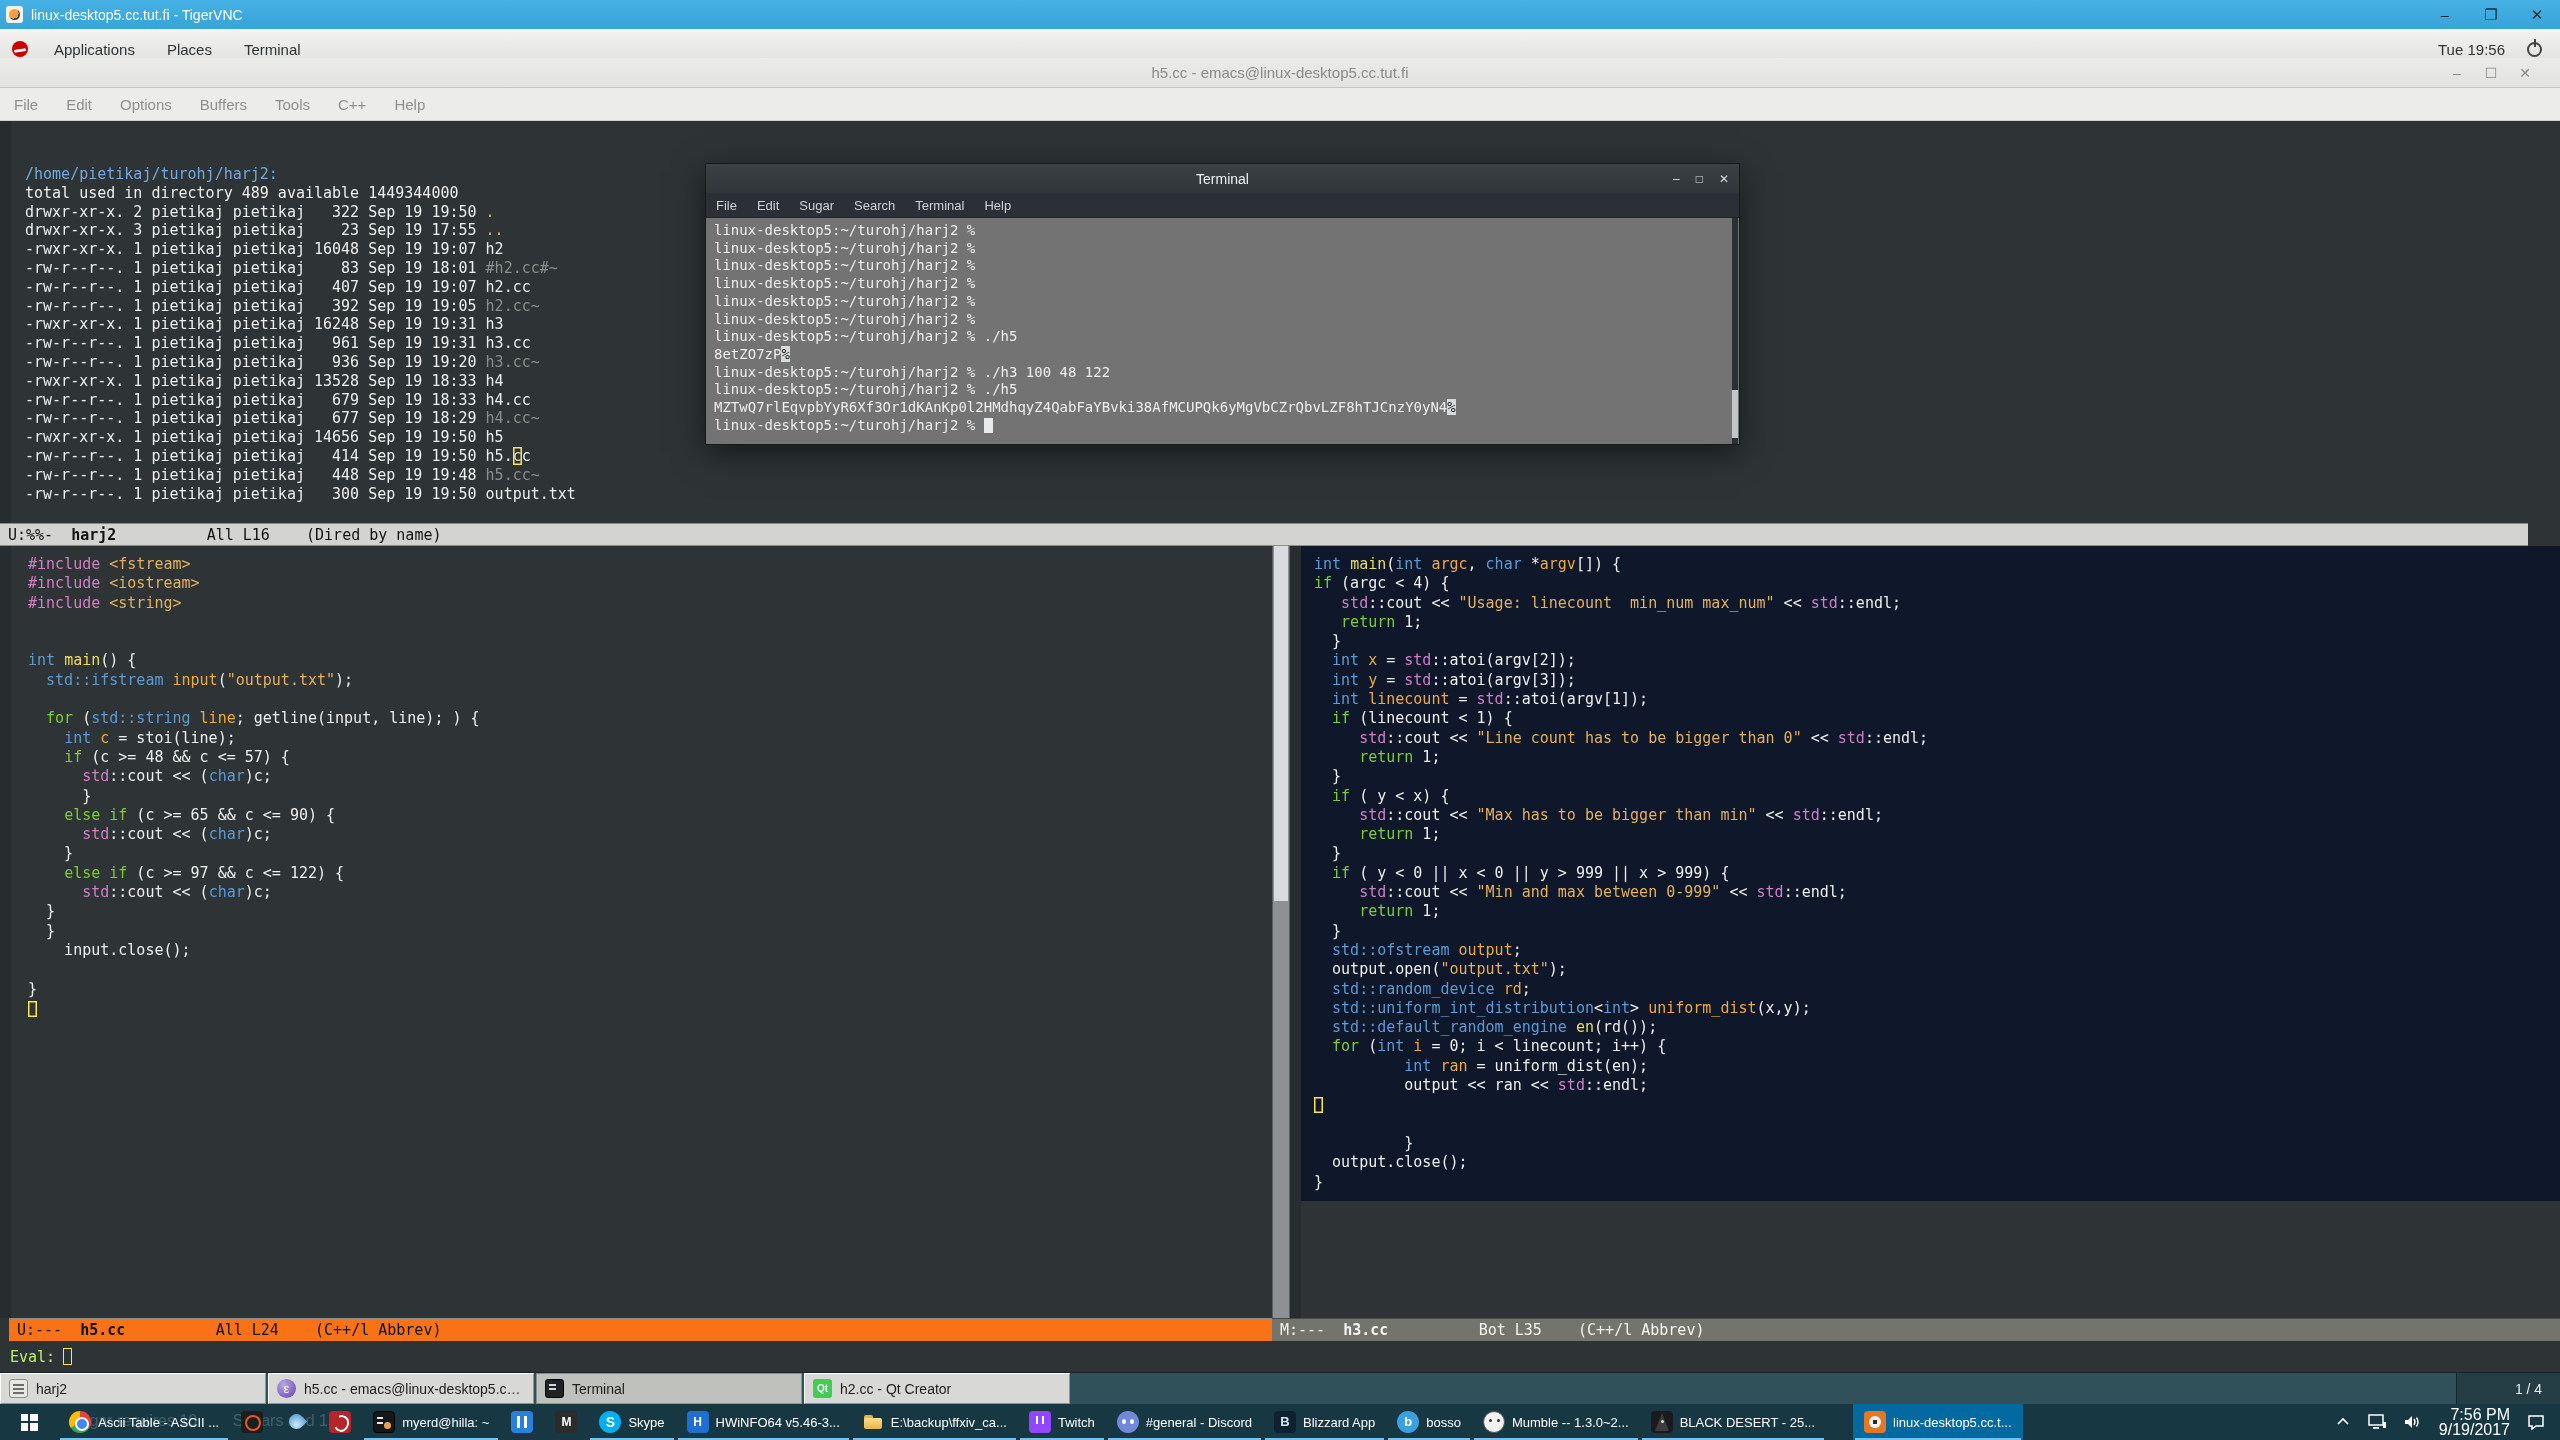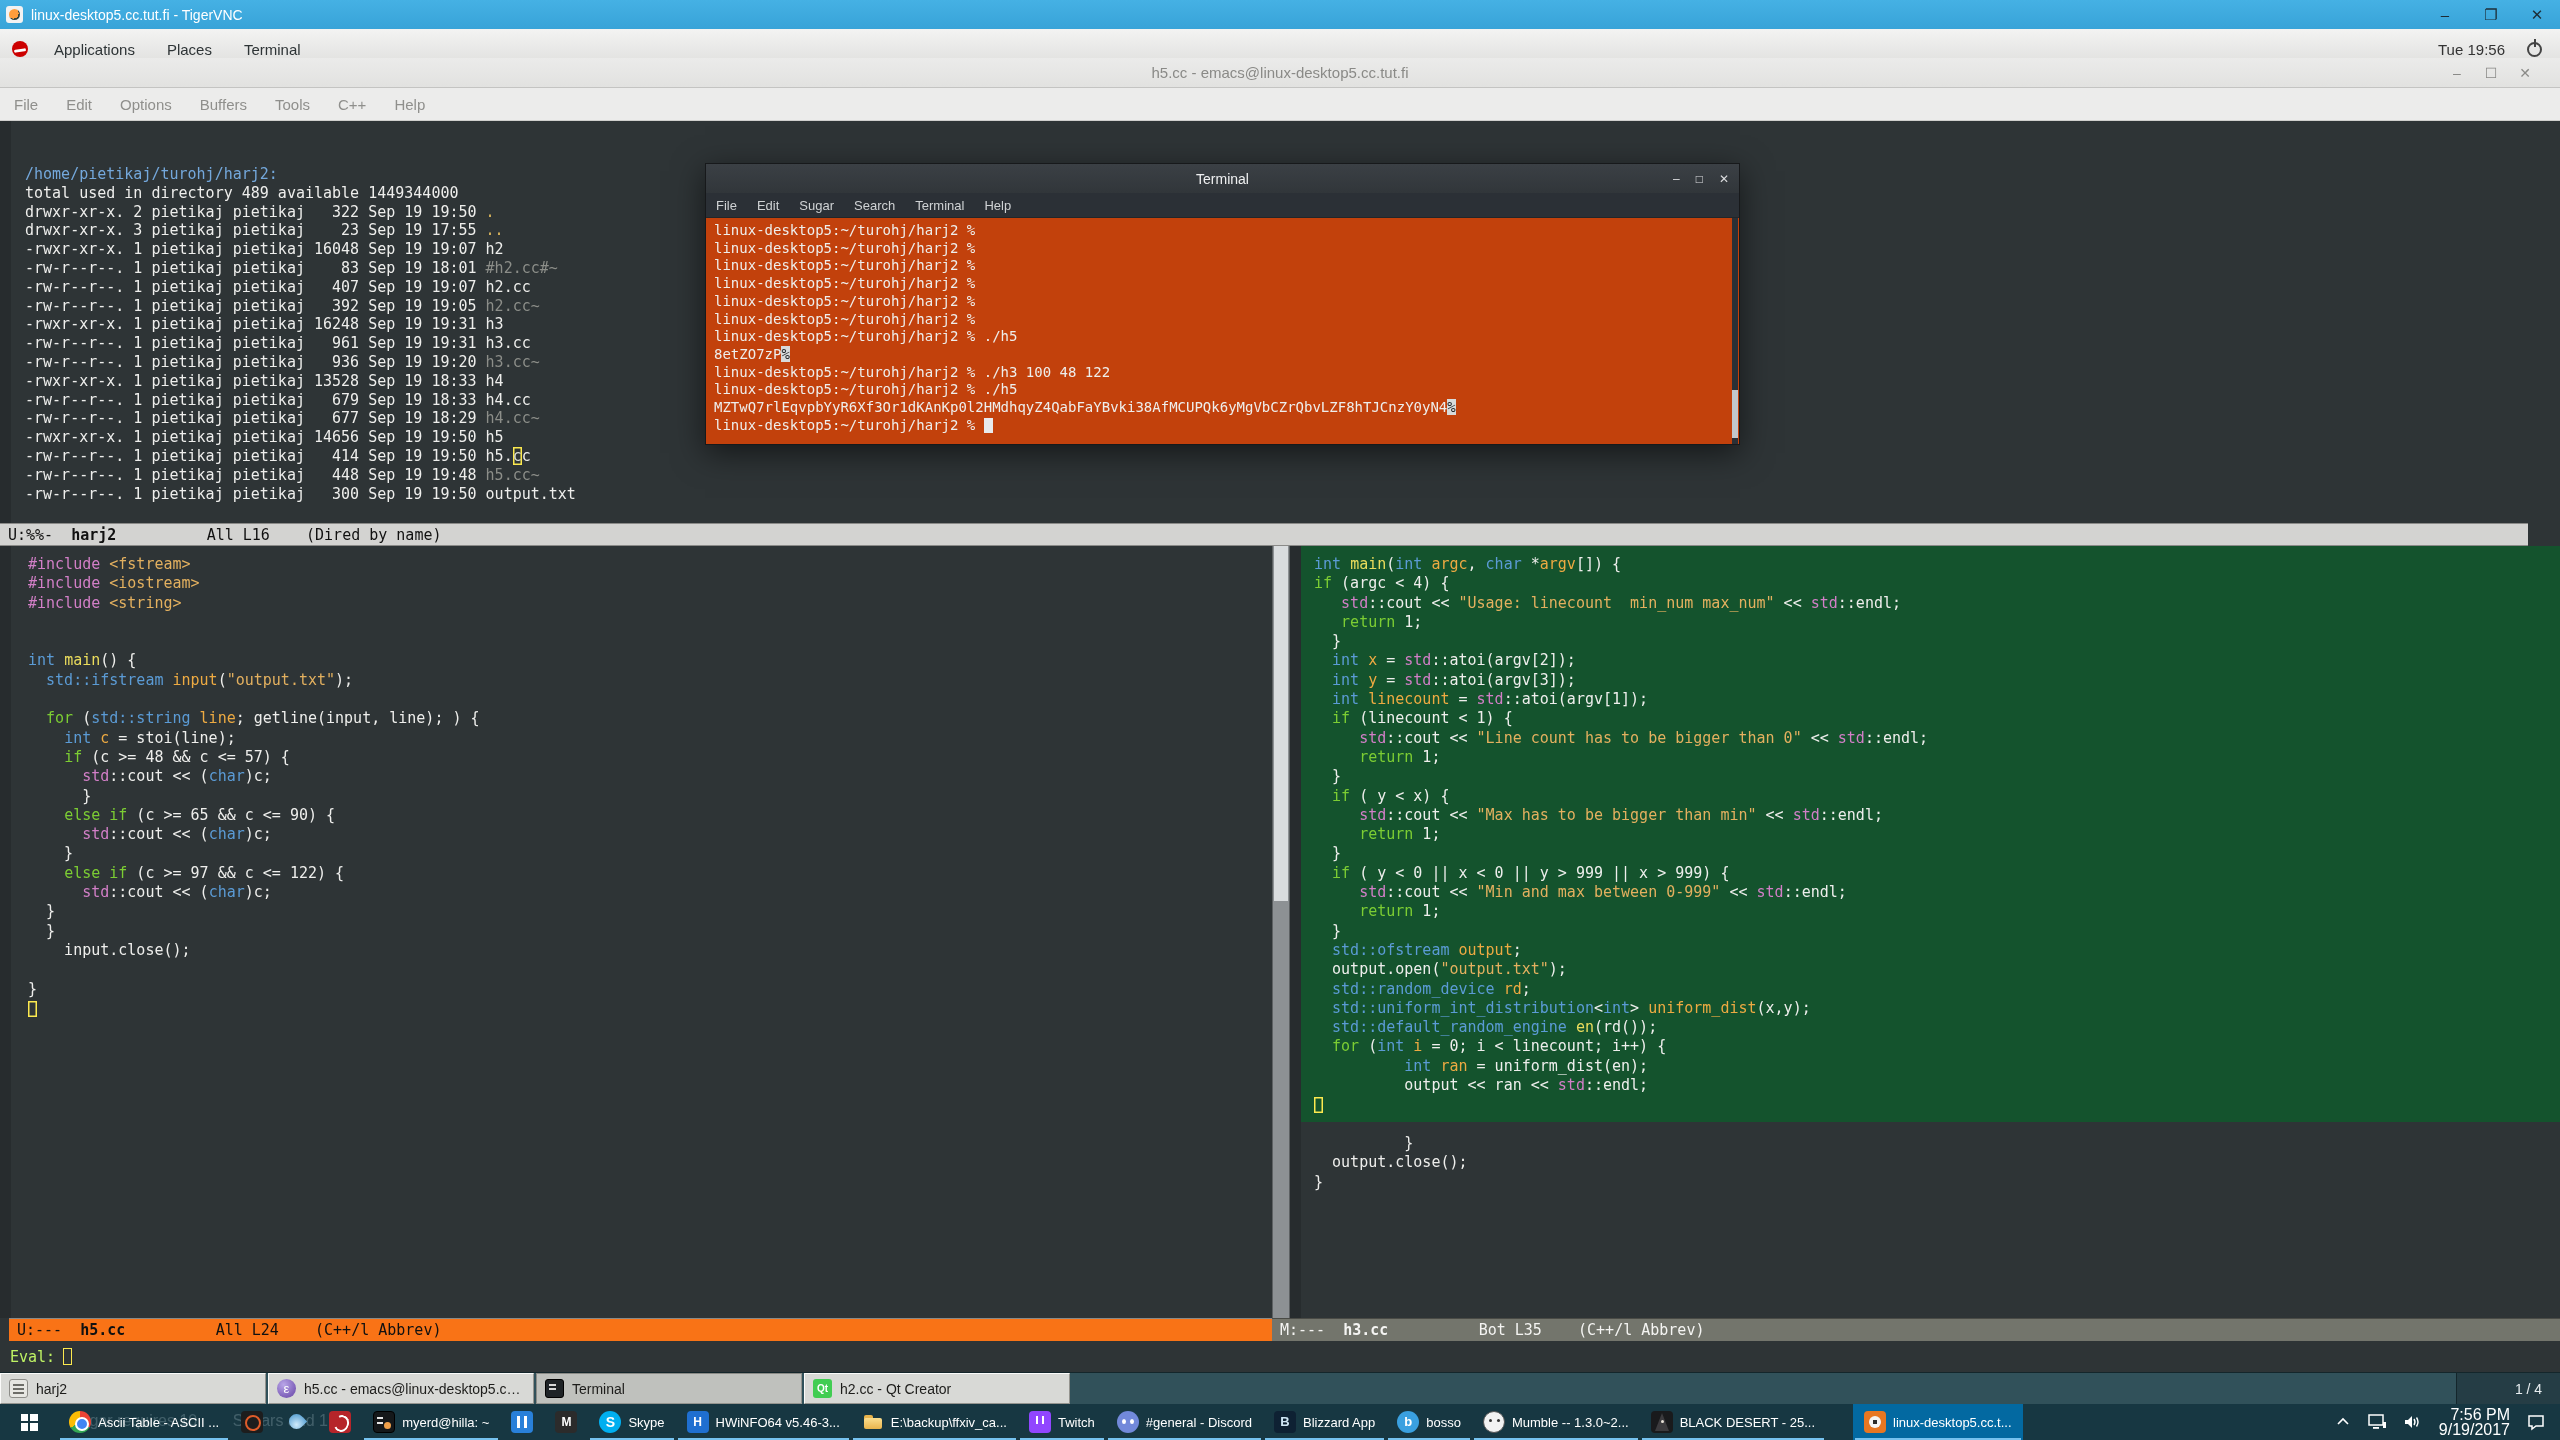--- a/index.html
+++ b/index.html
@@ -47,21 +47,21 @@
   #dired-win { position:absolute; left:0; top:121px; width:2560px; height:402px; background:#2e3436; }
   #dired-fringe { position:absolute; left:0; top:0; width:11px; height:402px; background:#272c2e; }
   #dired-code { position:absolute; left:25px; top:44px; font-size:15px; line-height:18.8px; color:#d9dcd4; }
   #dired-code .cl { min-height:18.8px; }
 
   #code-left { position:absolute; left:0; top:546px; width:1272px; height:772px; background:#2e3436; }
   #code-left .fringe { position:absolute; left:0; top:0; width:11px; height:772px; background:#272c2e; }
   #code-left .code { position:absolute; left:28px; top:9px; font-size:15px; line-height:19.3px; color:#eeeeec; }
   #divider { position:absolute; left:1272px; top:546px; width:18px; height:772px; background:#8d9194; border-left:1px solid #5d6163; border-right:1px solid #5d6163; }
   #divider .thumb { position:absolute; left:1px; top:0; width:14px; height:46%; background:#d9dcde; }
-  #code-right { position:absolute; left:1290px; top:546px; width:1270px; height:576px; background:#14532d; }
+  #code-right { position:absolute; left:1290px; top:546px; width:1270px; height:655px; background:#0f172a; }
   #code-right .fringe { position:absolute; left:0; top:0; width:11px; height:772px; background:#272c2e; }
   #code-right .code { position:absolute; left:24px; top:9px; font-size:15px; line-height:19.3px; color:#eeeeec; }
   .code .cl { min-height:19.3px; }
 
   
   .tk-f  { color:#eeeeec; }
   .tk-kw { color:#7ccd33; }
   .tk-ty { color:#5b9bd5; }
   .tk-fn { color:#eadc5c; }
   .tk-va { color:#edaa42; }
@@ -89,21 +89,21 @@
 
   
   #term-win { position:absolute; left:705px; top:163px; width:1035px; height:282px;
     box-shadow:0 8px 30px rgba(0,0,0,.55); border:1px solid #17191b; }
   #term-titlebar { height:29px; background:linear-gradient(#3b4045,#31363a); color:#eff0f1;
     display:flex; align-items:center; justify-content:center; font-size:14px; position:relative; }
   #term-controls { position:absolute; right:10px; top:0; height:29px; display:flex; align-items:center; gap:16px; font-size:12px; color:#dcdddf; }
   #term-menubar { height:25px; background:#2b3036; border-bottom:1px solid #222629; display:flex; align-items:center;
     color:#cfd2d4; font-size:13px; }
   .tm-menu { padding:0 10px; }
-  #term-body { position:relative; height:226px; background:#c2410c; overflow:hidden; }
+  #term-body { position:relative; height:226px; background:#737373; overflow:hidden; }
   #term-code { position:absolute; left:8px; top:4px; font-size:14px; line-height:17.7px; color:#d7dadb; font-family:"DejaVu Sans Mono", monospace; }
   #term-code .cl { min-height:17.7px; }
   #term-scroll { position:absolute; right:1px; top:0; width:6px; height:100%; background:#2b3036; }
   #term-scroll .thumb { position:absolute; left:0; bottom:6px; width:6px; height:48px; background:#c3c7ca; }
 
   
   #winlist { position:absolute; left:0; top:1372px; width:2560px; height:32px; background:#31515a;
     border-top:1px solid #14262b; display:flex; align-items:stretch; }
   .wl-btn { width:266px; background:#d8d9d6; border:1px solid #94948f; border-left-color:#fbfbfa; border-top-color:#fbfbfa;
     display:flex; align-items:center; gap:8px; padding:0 8px; font-size:14px; color:#1d1d1b; margin-right:2px; }

